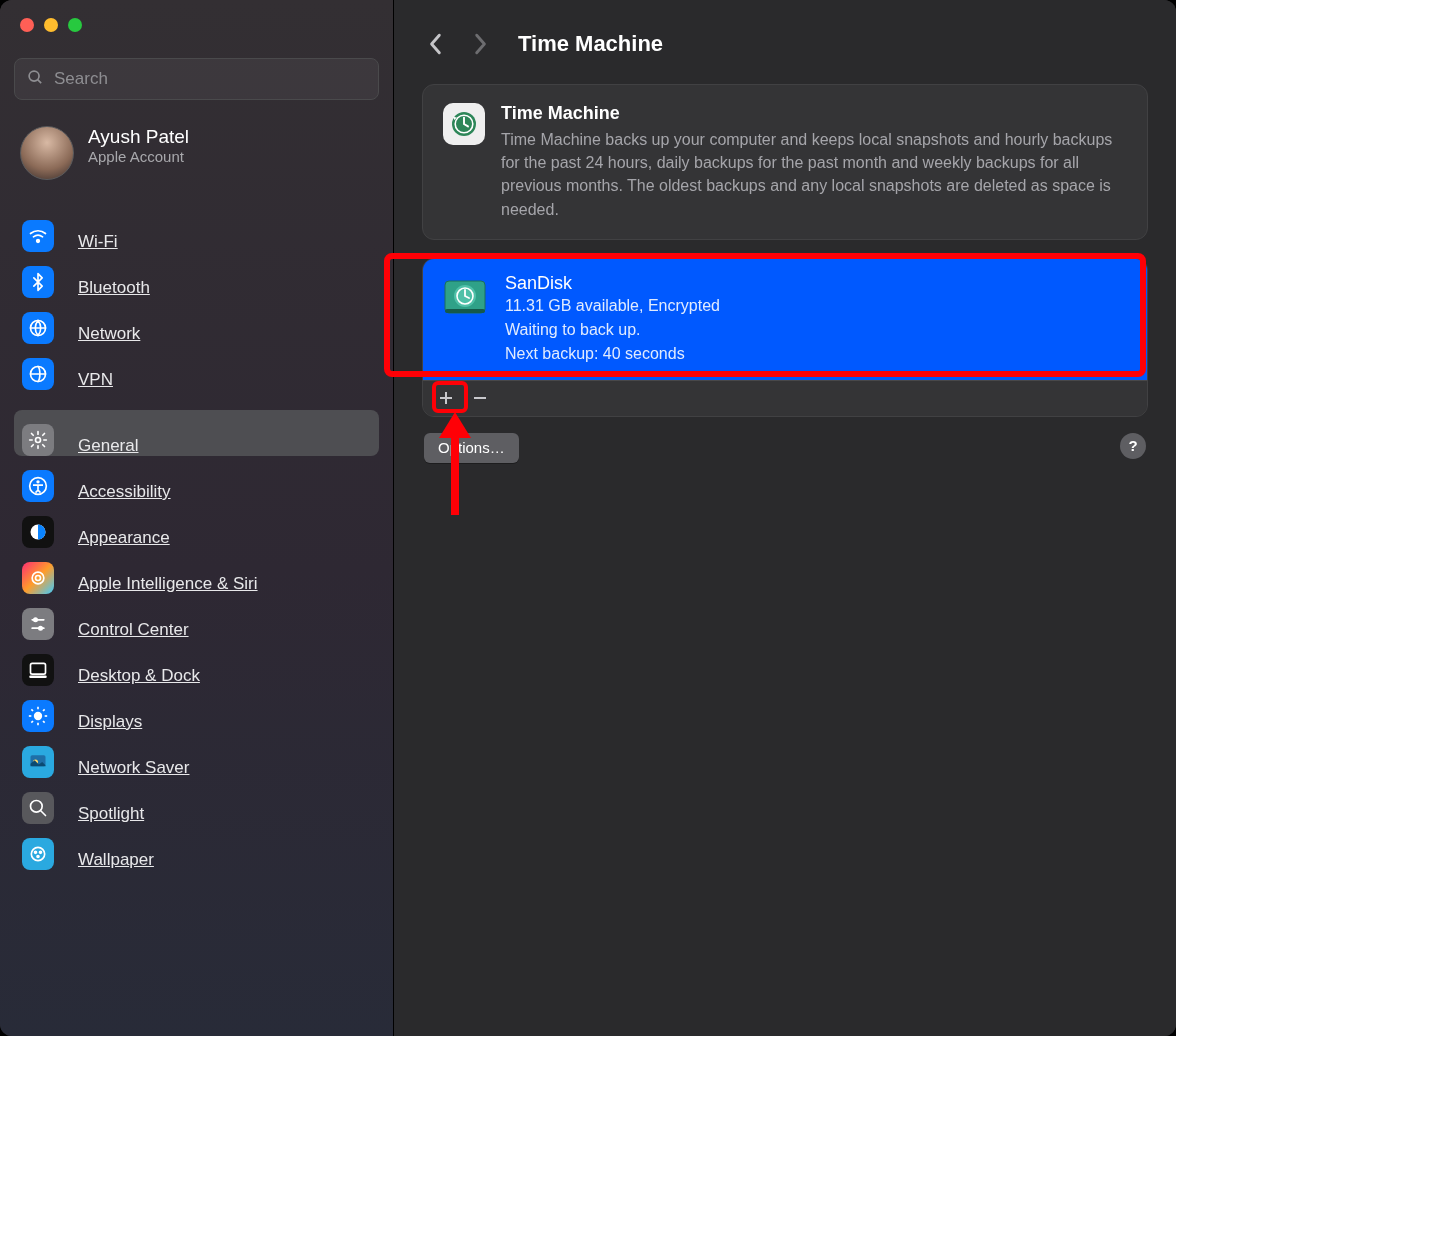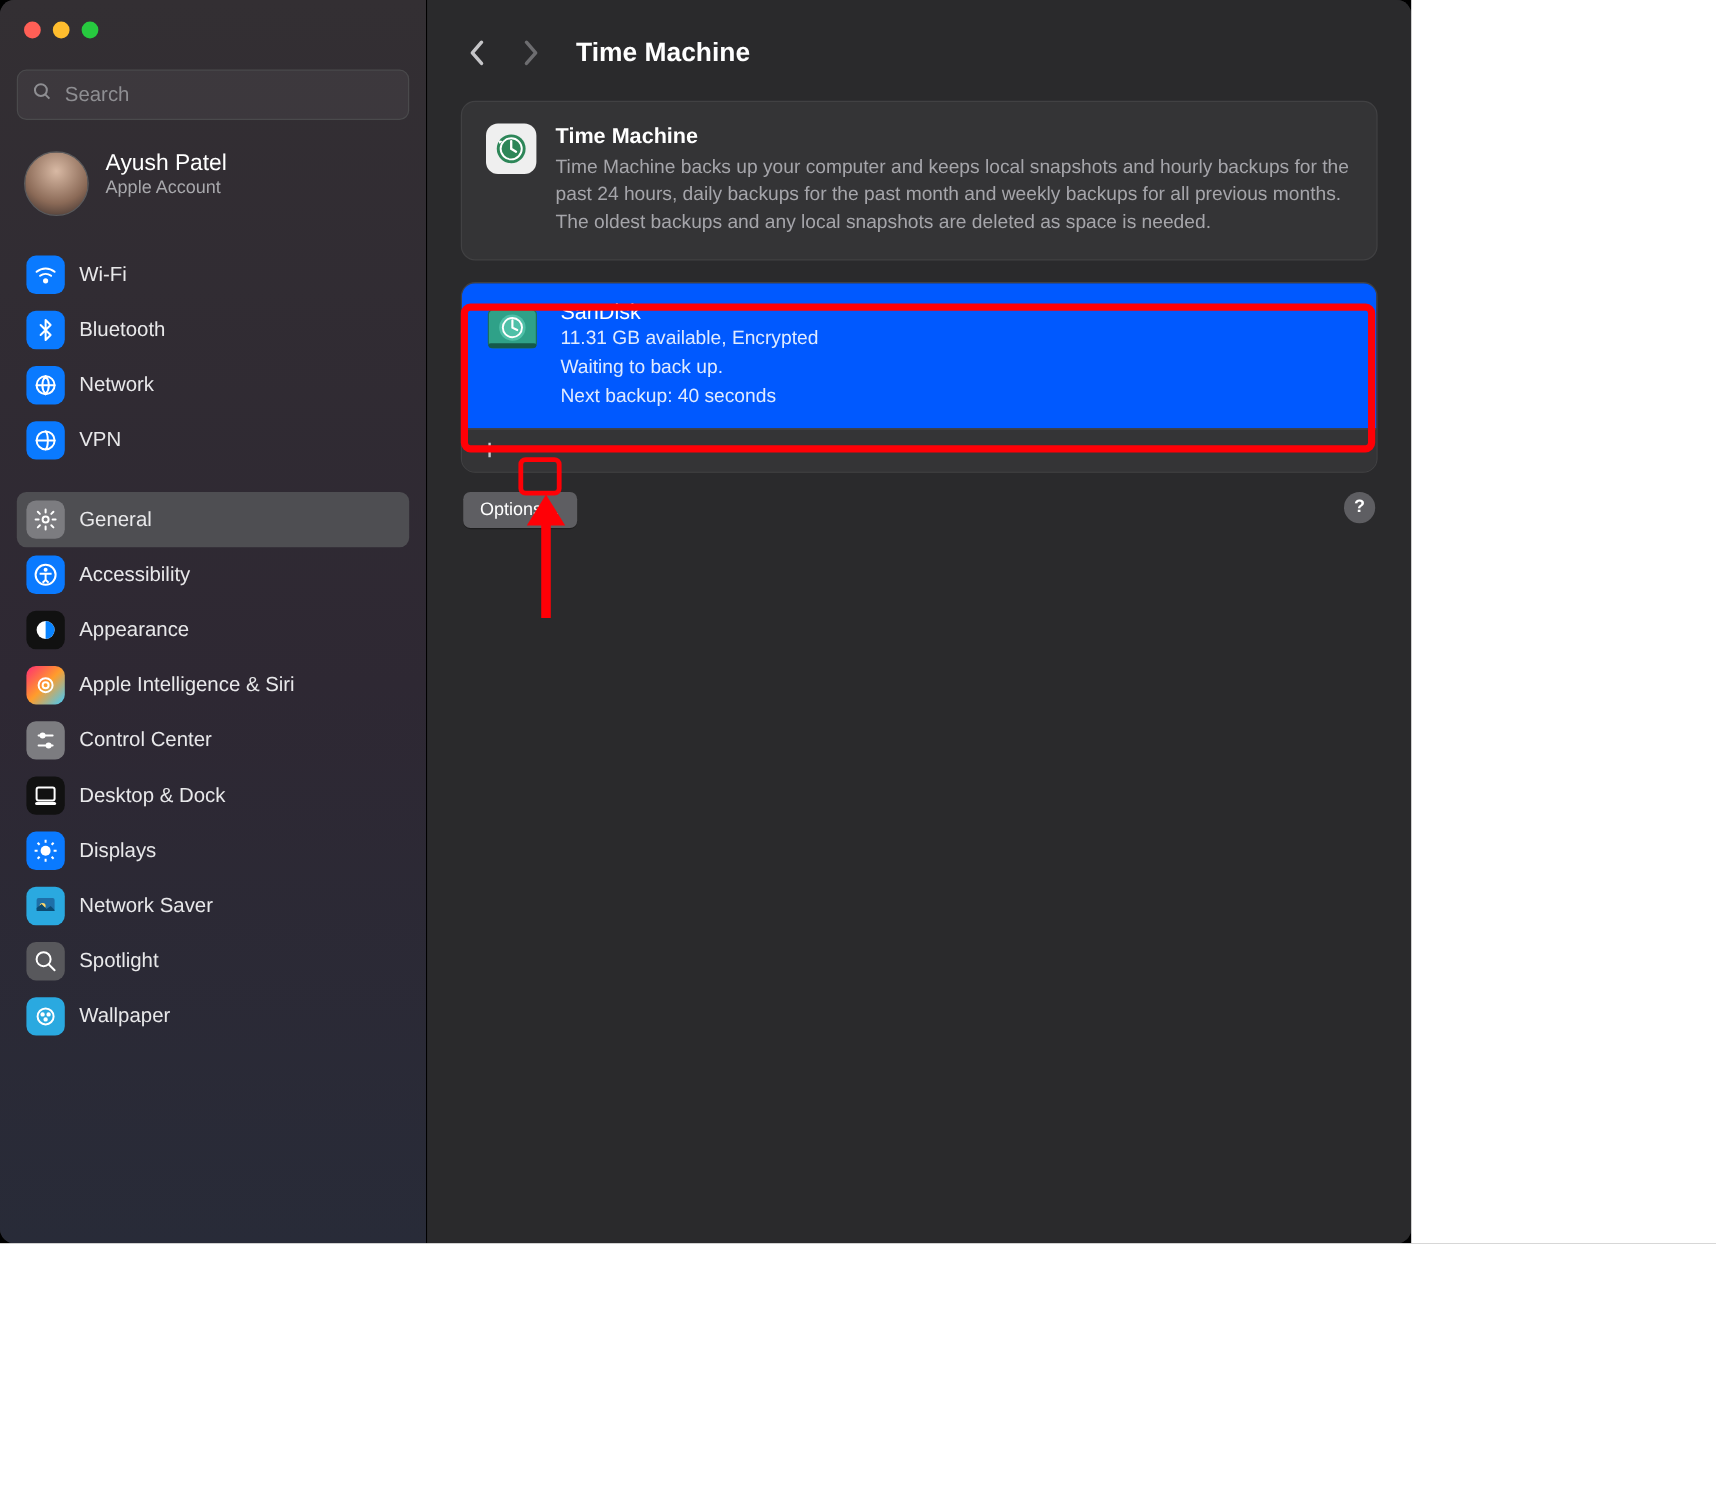--- a/index.html
+++ b/index.html
@@ -3,36 +3,36 @@
   <meta charset="utf-8">
   <style>
     * { margin:0; padding:0; box-sizing:border-box; font-family:-apple-system,"SF Pro Text","Helvetica Neue",Arial,sans-serif; }
     html,body { width:1430px; height:1252px; background:#000; position:relative; overflow:hidden; }
 
     .window { width:1176px; height:1036px; position:absolute; left:0; top:0; display:flex; border-radius:12px; overflow:hidden; background:#2a2a2c; }
     .overlay-white { position:absolute; left:1176px; top:0; width:254px; height:1036px; background:#fff; }
     .overlay-bottom { position:absolute; left:0; top:1036px; width:1430px; height:216px; background:#fff; }
 
     
-    .sidebar { width:356px; height:100%; background:linear-gradient(180deg,#332f33 0%,#2e2833 55%,#282b38 100%); border-right:1px solid #000; display:flex; flex-direction:column; padding:14px 14px 0; color:#e5e5e7; }
+    .sidebar { width:394px; height:100%; background:linear-gradient(180deg,#332f33 0%,#2e2833 55%,#282b38 100%); border-right:1px solid #000; display:flex; flex-direction:column; padding:14px 14px 0; color:#e5e5e7; }
     .traffic { display:flex; gap:10px; margin:4px 0 26px 6px; }
     .tl { width:14px; height:14px; border-radius:50%; }
     .tl.red { background:#ff5f56; } .tl.yellow { background:#ffbd2e; } .tl.green { background:#27c93f; }
     .search { display:flex; align-items:center; gap:10px; height:42px; background:rgba(255,255,255,0.05); border:1px solid #4a4a4c; border-radius:8px; padding:0 12px; color:#8e8e92; margin-bottom:24px; }
     .search input { background:transparent; border:0; outline:0; color:#e5e5e7; font-size:17px; flex:1; }
     .search input::placeholder { color:#8e8e92; }
 
     .account { display:flex; align-items:flex-start; gap:14px; margin-bottom:24px; padding:2px 6px; }
     .avatar { width:54px; height:54px; border-radius:50%; background:radial-gradient(circle at 50% 30%,#d8b9a4,#8b6a57 60%,#342a29); border:1px solid #5b5b5d; }
     .acct-name { font-size:19px; color:#fff; font-weight:500; }
     .acct-sub { font-size:15px; color:#a8a8ac; }
 
     .nav-group { display:flex; flex-direction:column; gap:0; }
     .nav-divider { height:20px; }
-    .item { display:flex; align-items:center; gap:12px; height:46px; border-radius:8px; padding:0 8px; font-size:17px; color:#e8e8ea; cursor:default; }
+    .item { display:flex; align-items:flex-end; gap:24px; height:46px; border-radius:8px; padding:0 8px; font-size:17px; color:#e8e8ea; cursor:default;text-decoration:underline; }
     .item.selected { background:#4e4e52; }
     .sicon { width:32px; height:32px; border-radius:8px; display:flex; align-items:center; justify-content:center; flex-shrink:0; }
 
     
     .content { flex:1; height:100%; background:#2a2a2c; display:flex; flex-direction:column; padding:16px 28px 0; color:#e5e5e7; }
     .header { display:flex; align-items:center; gap:16px; height:56px; margin-bottom:12px; }
     .navbtn { width:28px; height:28px; display:flex; align-items:center; justify-content:center; color:#8a8a8e; }
     .navbtn.enabled { color:#cfcfd2; }
     .htitle { font-size:22px; font-weight:600; color:#fff; margin-left:8px; }
 

